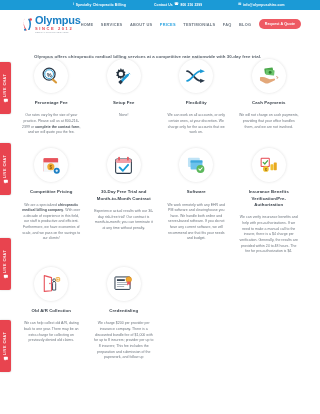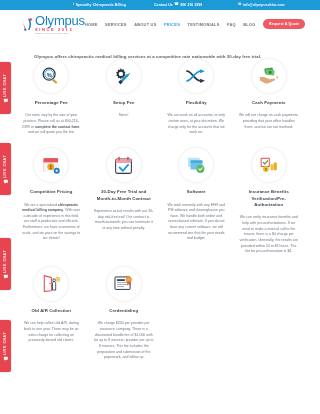--- a/index.html
+++ b/index.html
@@ -37,21 +37,21 @@
     height:28px;
     display:flex;
     align-items:center;
     padding:0 22px 0 22px;
     border-bottom:0px;
   }
   .logo { display:flex; align-items:center; gap:2px; }
   .logo-mark { width:11px; height:15px; position:relative; flex:none; }
   .logo-text { line-height:1; }
   .logo-name {
-    font-size:13px; font-weight:normal; color:#1b7fc4;
+    font-size:11px; font-weight:bold; color:#1b7fc4;
     letter-spacing:-.2px; display:block;
   }
   .logo-since {
     font-size:4px; font-weight:bold; color:#e8444f;
     letter-spacing:1.6px; display:block; margin-top:.5px;
   }
   .logo-tag {
     font-size:2.1px; color:#9aa3ad; letter-spacing:.2px; display:block;
   }
 

